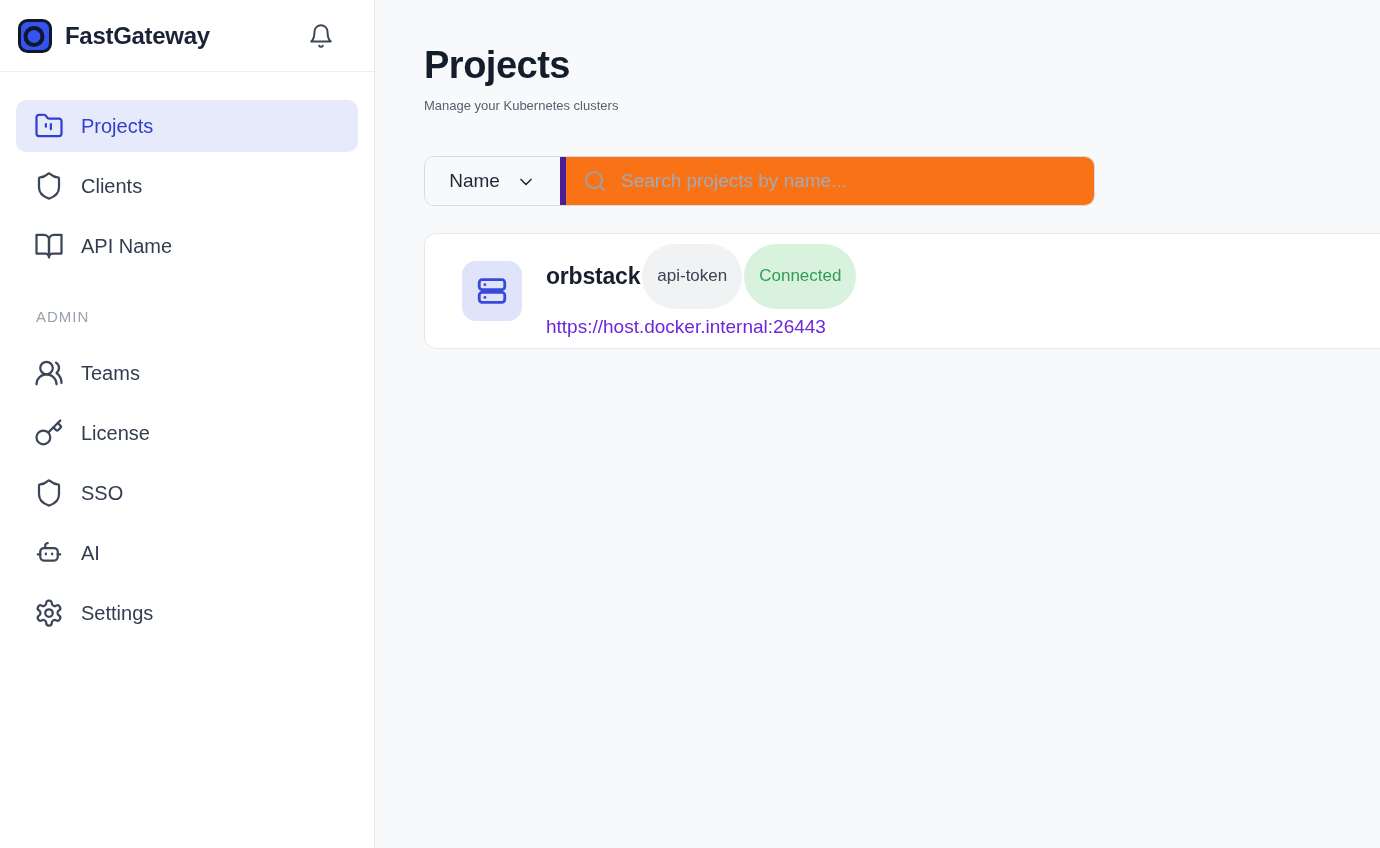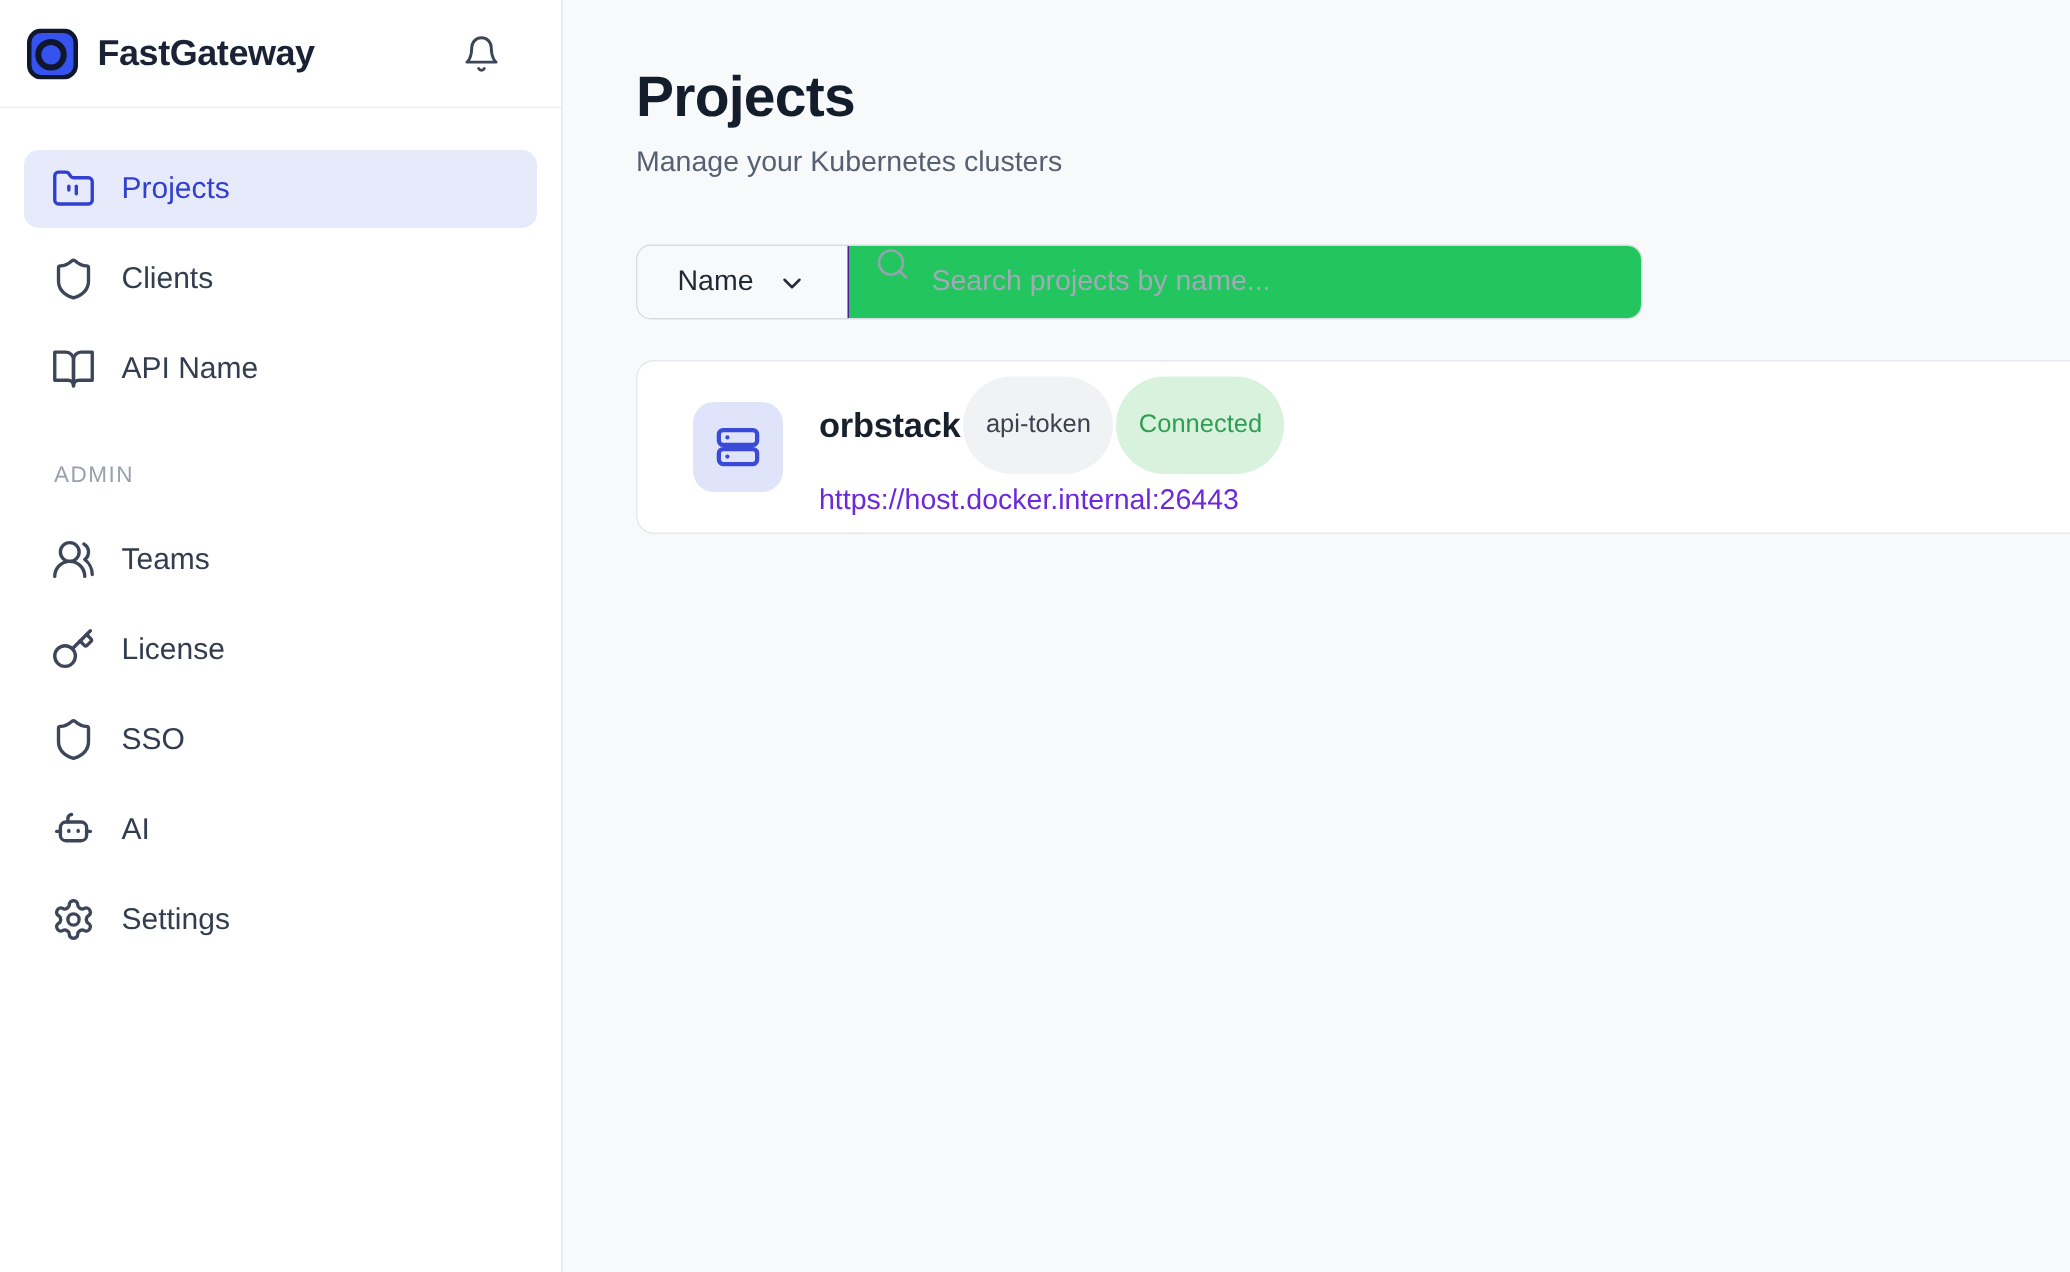--- a/index.html
+++ b/index.html
@@ -39,34 +39,34 @@
     margin: 36px 0 22px 0; padding-left: 20px;
     font-size: 15px; letter-spacing: 1px; color: #99a1ae; font-weight: 500;
   }
 
   
   .main { flex: 1; padding: 44px 0 0 49px; overflow: hidden; }
   .page-title {
     font-size: 38px; font-weight: 800; color: #141d2c;
     letter-spacing: -0.5px; line-height: 1.15;
   }
-  .page-subtitle { margin-top: 10px; font-size: 19px; color: #566070; }
+  .page-subtitle { margin-top: 10px; font-size: 13px; color: #566070; }
 
   .filter-bar {
     margin-top: 43px; width: 671px; height: 50px;
     background: #ffffff; border: 1px solid #d8dbe2; border-radius: 10px;
     display: flex; align-items: stretch; overflow: hidden;
   }
   .sort-select {
     width: 141px; display: flex; align-items: center; justify-content: center;
-    gap: 16px; background: #f8f9fb; border-right: 1px solid #4c1d95;
+    gap: 16px; background: #f8f9fb; border-right: 6px solid #4c1d95;
     font-size: 19px; color: #1f2835; cursor: pointer; flex: none;
   }
   .sort-select .chev { width: 20px; height: 20px; color: #242d3c; margin-top: 2px; }
-  .search-wrap { flex: 1; display: flex; padding-left: 17px; background: #22c55e; }
+  .search-wrap { flex: 1; display: flex; align-items: center; padding-left: 17px; background: #f97316; }
   .search-wrap .sicon { width: 24px; height: 24px; color: #98a1ae; flex: none; }
   .search-input {
     flex: 1; border: none; outline: none; background: transparent;
     font-size: 19px; color: #1f2835; padding: 0 14px;
     font-family: "Liberation Sans", "DejaVu Sans", sans-serif;
   }
   .search-input::placeholder { color: #a2aab7; }
 
   .project-card {
     margin-top: 27px; width: 1100px; height: 116px;

